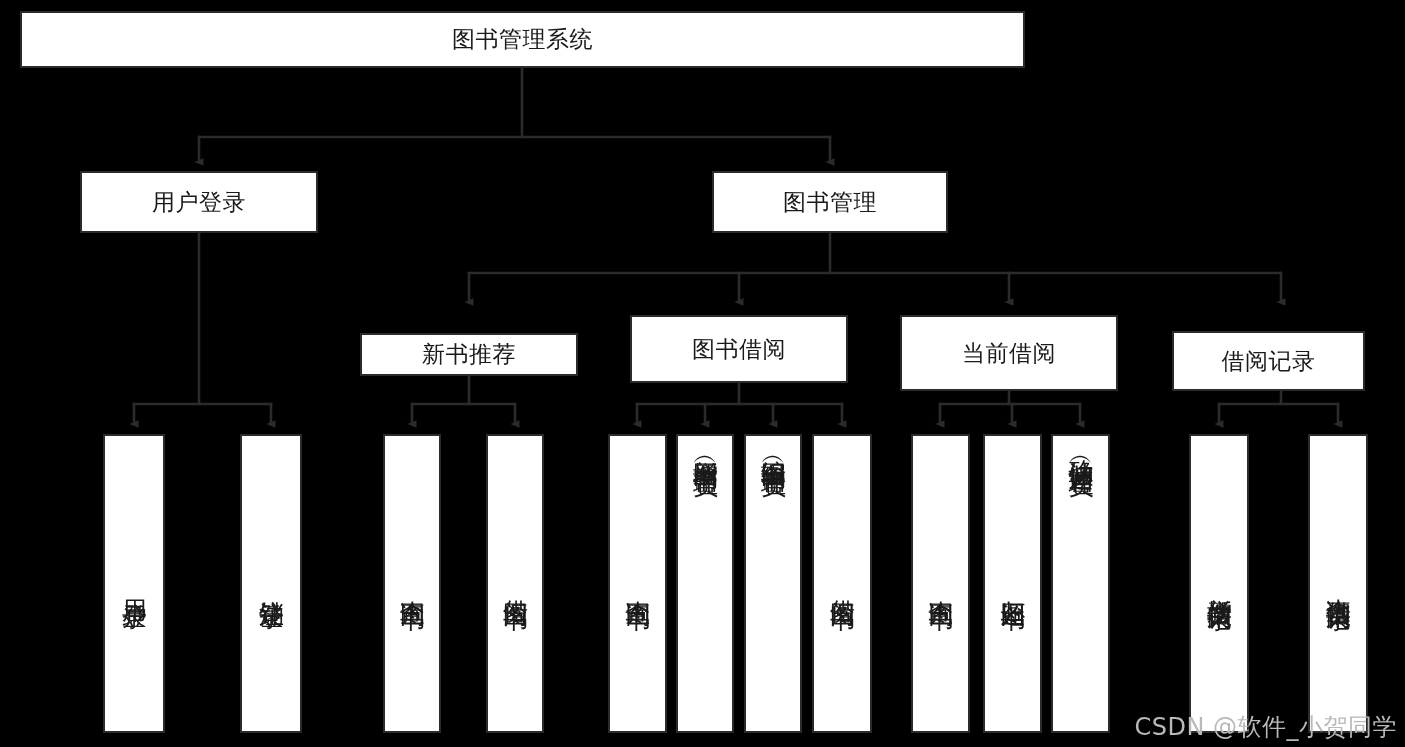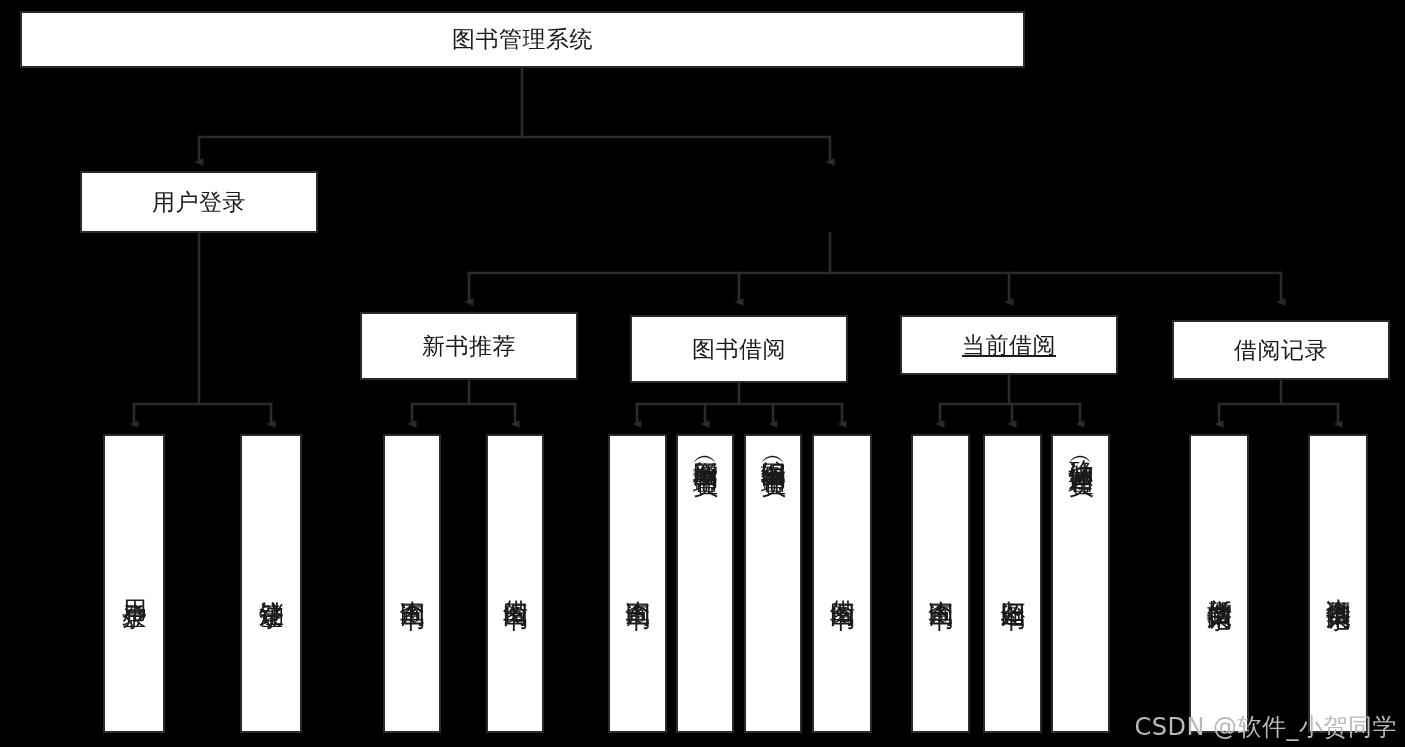--- a/index.html
+++ b/index.html
@@ -122,31 +122,34 @@
     </g>
   </svg>
 
   <div class="node h" style="left:20px; top:11px; width:1005px; height:57px;">
     <span class="htext">图书管理系统</span>
   </div>
 
   <div class="node h" style="left:80px; top:171px; width:238px; height:62px;">
     <span class="htext">用户登录</span>
   </div>
+  <div class="node h" style="left:712px; top:171px; width:236px; height:62px;">
+    <span class="htext">图书管理</span>
+  </div>
 
-  <div class="node h" style="left:360px; top:312px; width:218px; height:68px;">
+  <div class="node h" style="left:360px; top:333px; width:218px; height:43px;">
     <span class="htext">新书推荐</span>
   </div>
   <div class="node h" style="left:630px; top:315px; width:218px; height:68px;">
     <span class="htext">图书借阅</span>
   </div>
-  <div class="node h" style="left:900px; top:315px; width:218px; height:60px;text-decoration:underline;">
+  <div class="node h" style="left:900px; top:315px; width:218px; height:76px;">
     <span class="htext">当前借阅</span>
   </div>
-  <div class="node h" style="left:1172px; top:320px; width:218px; height:60px;">
+  <div class="node h" style="left:1172px; top:331px; width:193px; height:60px;">
     <span class="htext">借阅记录</span>
   </div>
 
   <div class="node v" style="left:103px; top:434px; width:62px; height:299px;">
     <span class="vtext">用户登录</span>
   </div>
   <div class="node v" style="left:240px; top:434px; width:62px; height:299px;">
     <span class="vtext">注销登录</span>
   </div>
 

